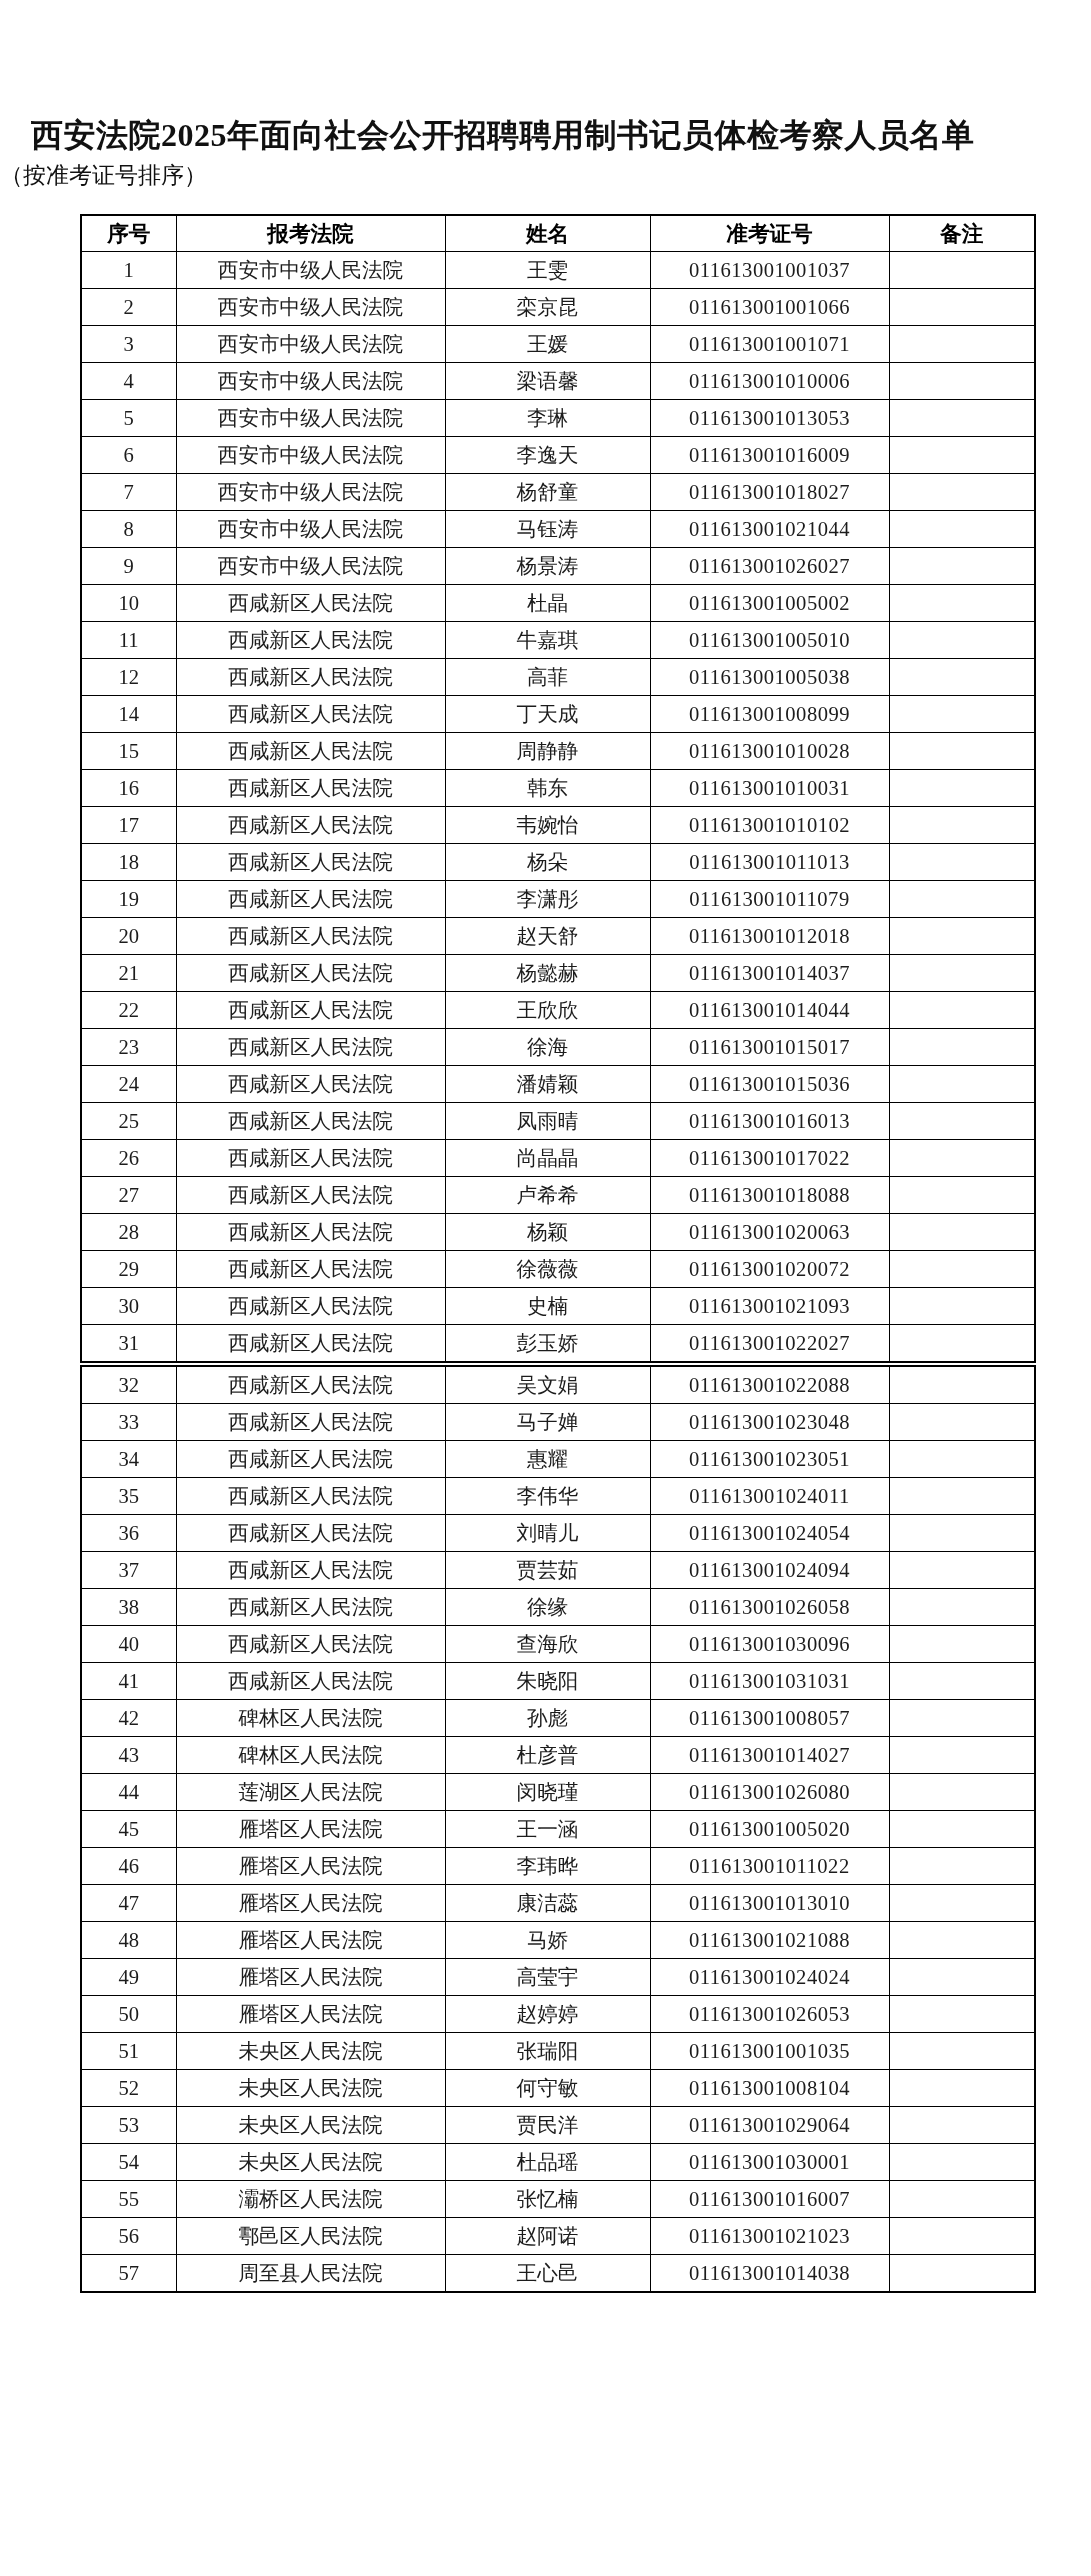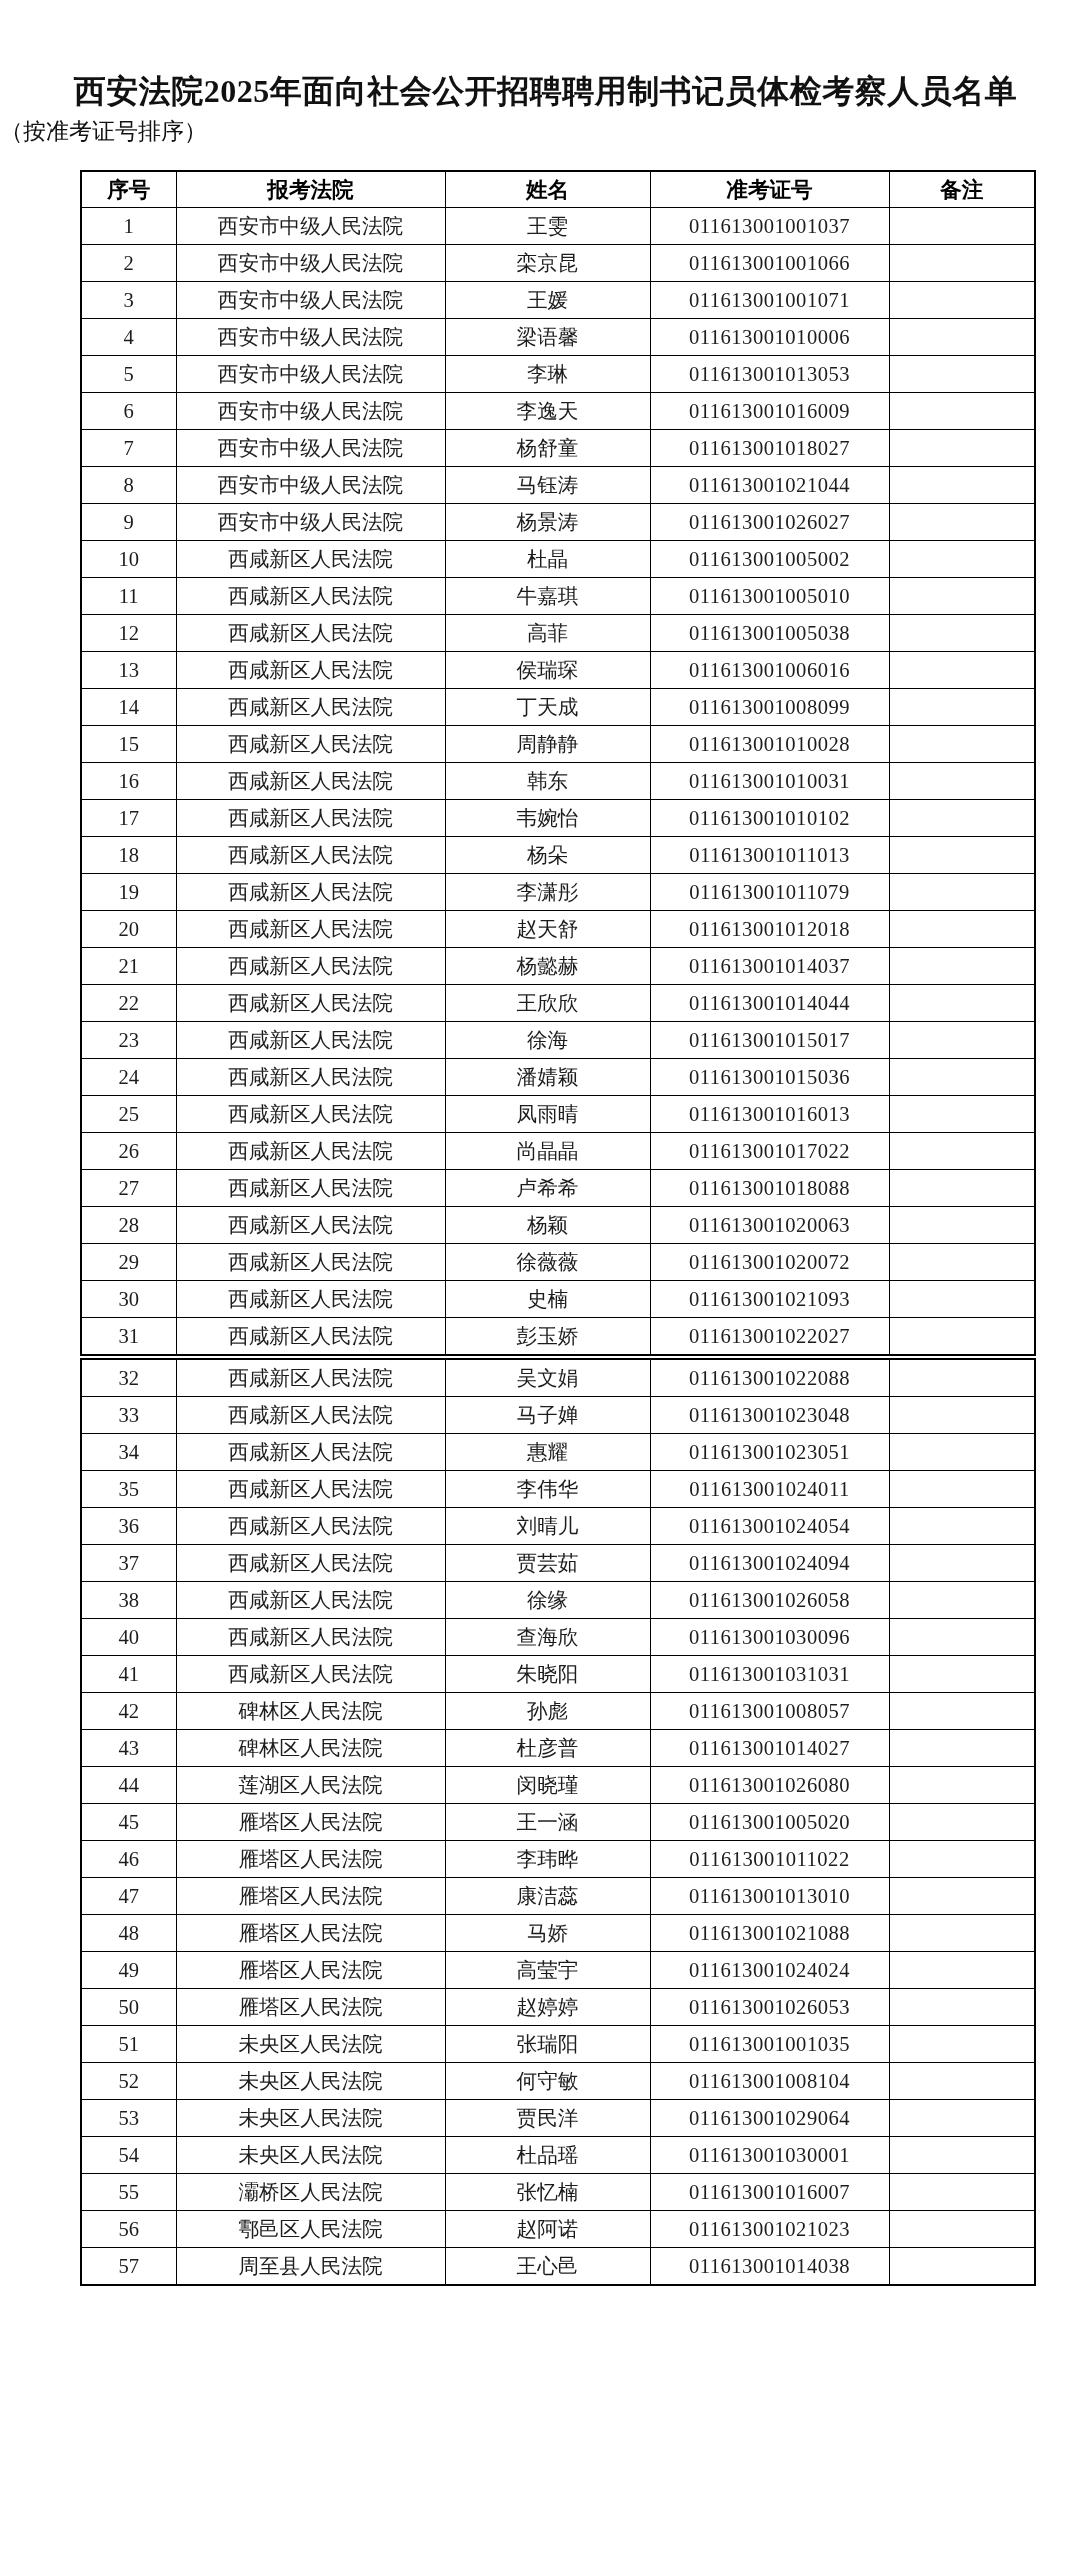--- a/index.html
+++ b/index.html
@@ -10,23 +10,22 @@
   .page {
     width: 1091px;
     height: 2666px;
     background: #ffffff;
     position: relative;
     font-family: "Liberation Serif", "DejaVu Serif", serif;
     color: #1a1a1a;
     overflow: hidden;
   }
   .doc-title {
-    padding-top: 72px;
+    padding-top: 116px;
     margin: 0 31px;
-    text-align: center;
     font-size: 32px;
     line-height: 1.2;
     font-weight: bold;
     color: #111111;
     letter-spacing: 0.5px;
   }
   .doc-subtitle {
     margin-top: 7.2px;
     text-align: left;
     font-size: 23px;
@@ -178,27 +177,20 @@
           <td class="cell-note"></td>
         </tr>
         <tr>
           <td class="cell-serial">12</td>
           <td class="cell-court">西咸新区人民法院</td>
           <td class="cell-name">高菲</td>
           <td class="cell-ticket">011613001005038</td>
           <td class="cell-note"></td>
         </tr>
         <tr>
-          <td class="cell-serial">13</td>
-          <td class="cell-court">西咸新区人民法院</td>
-          <td class="cell-name">侯瑞琛</td>
-          <td class="cell-ticket">011613001006016</td>
-          <td class="cell-note"></td>
-        </tr>
-        <tr>
           <td class="cell-serial">14</td>
           <td class="cell-court">西咸新区人民法院</td>
           <td class="cell-name">丁天成</td>
           <td class="cell-ticket">011613001008099</td>
           <td class="cell-note"></td>
         </tr>
         <tr>
           <td class="cell-serial">15</td>
           <td class="cell-court">西咸新区人民法院</td>
           <td class="cell-name">周静静</td>

